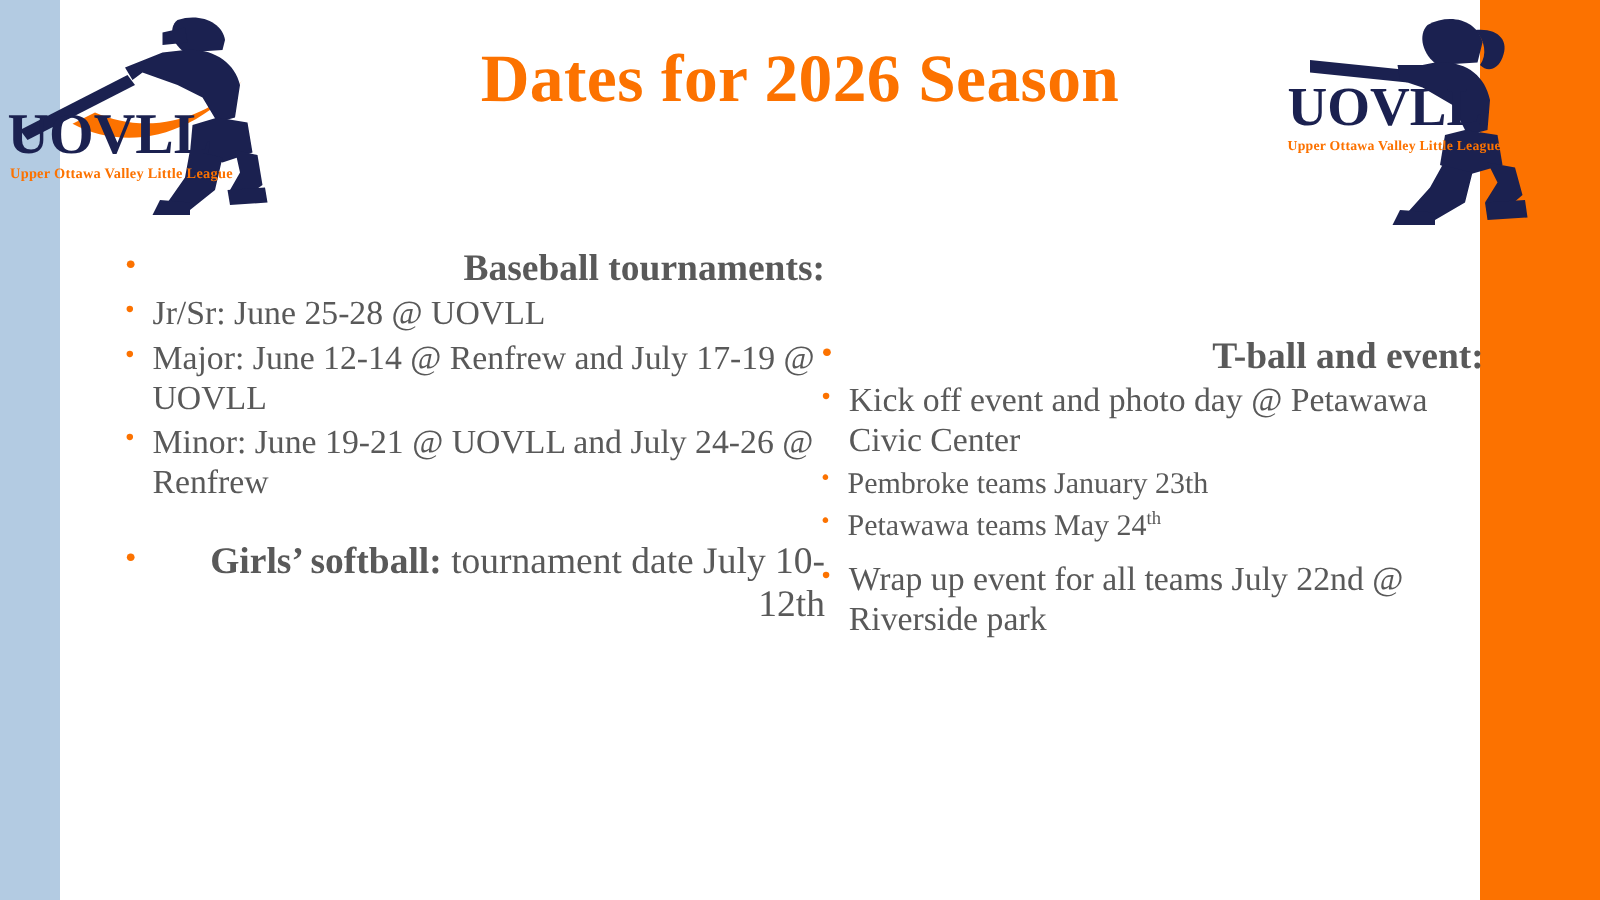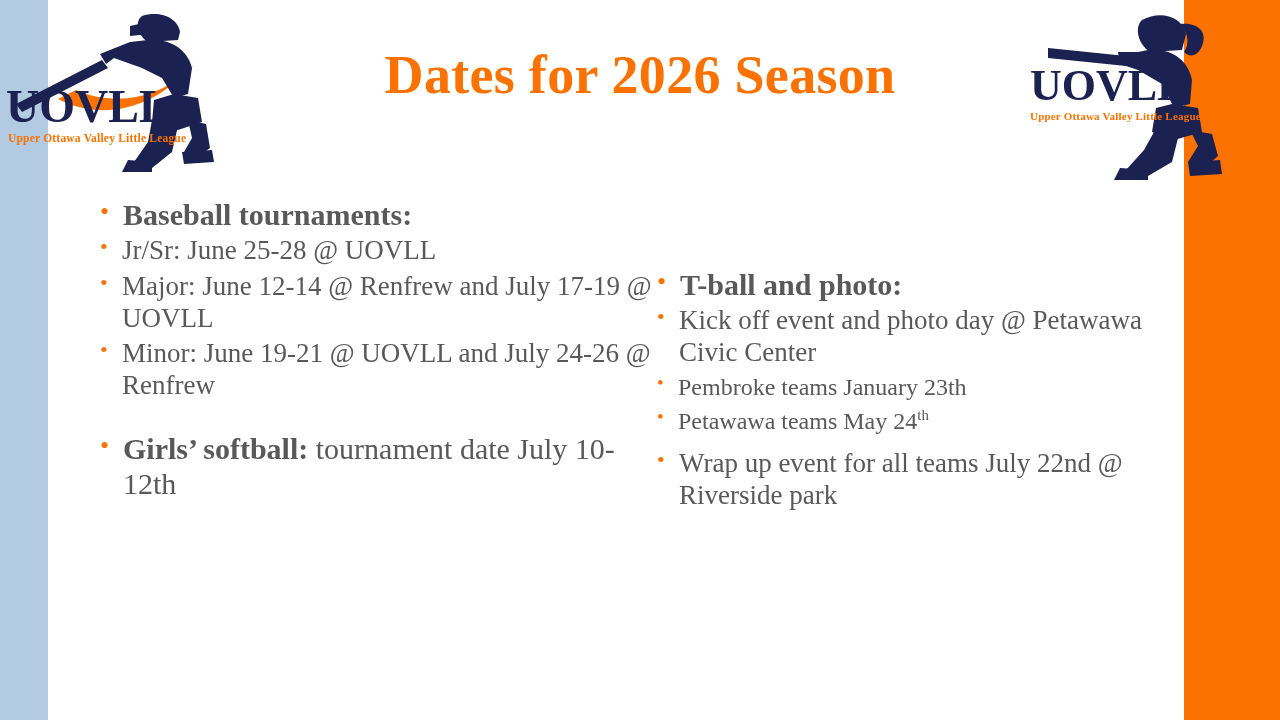--- a/index.html
+++ b/index.html
@@ -38,21 +38,21 @@
     text-decoration: underline;
   }
   .logo-left  { left: 2px;   top: 2px;  width: 228px; height: 172px; }
   .logo-right { left: 1022px; top: 4px; width: 234px; height: 178px; }
   .logo svg { display: block; width: 100%; height: 100%; }
 
   
   .title {
     position: absolute;
     left: 240px;
-    top: 46px;
+    top: 34px;
     width: 800px;
     text-align: center;
     color: #fc7200;
     font-family: "Liberation Serif", "DejaVu Serif", serif;
     font-weight: bold;
     font-size: 54px;
     line-height: 1.08;
     letter-spacing: 0.3px;
     white-space: nowrap;
   }
@@ -84,21 +84,21 @@
     display: block;
   }
 
   
   .l1 {
     font-size: 30px;
     line-height: 1.16;
     margin-bottom: 2px;
   }
   .l1 > .bullet { top: -1px; font-size: 26px; }
-  .l1 > .txt { padding-left: 23px; }
+  .l1 > .txt { padding-left: 23px; text-align: right; }
   .l1 .lead { font-weight: bold; }
 
   
   .l2 {
     font-size: 27px;
     line-height: 1.18;
     margin-bottom: 4px;
   }
   .l2 > .bullet { top: -1px; font-size: 22px; }
   .l2 > .txt { padding-left: 22px; }
@@ -228,21 +228,21 @@
       </li>
 
     </ul>
   </div>
 
   <div class="col col-right">
     <ul class="lvl">
 
       <li class="item l1">
         <span class="bullet">•</span>
-        <span class="txt"><span class="lead">T-ball and photo:</span></span>
+        <span class="txt"><span class="lead">T-ball and event:</span></span>
       </li>
 
       <ul class="lvl nest-1">
 
         <li class="item l2">
           <span class="bullet">•</span>
           <span class="txt">Kick off event and photo day @ Petawawa Civic Center</span>
         </li>
 
         <ul class="lvl nest-2 gap-small">

